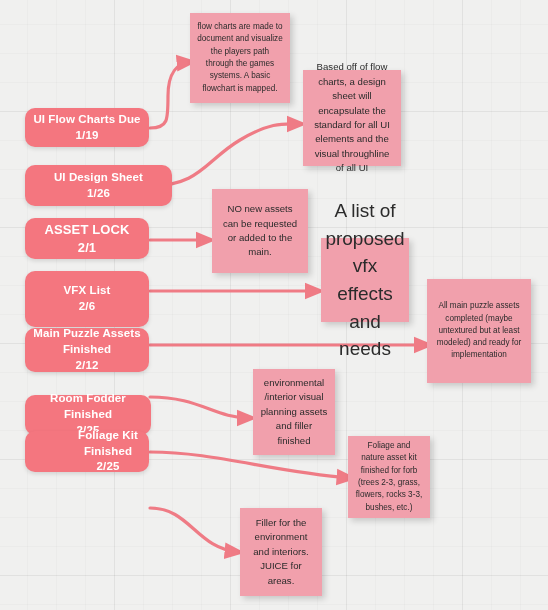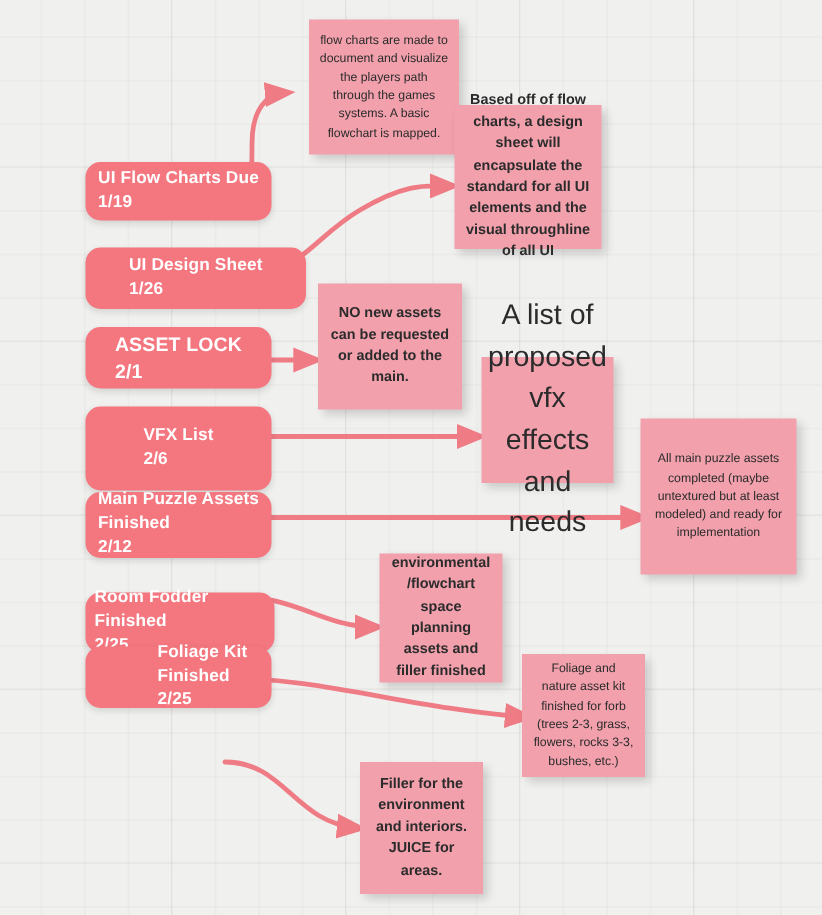--- a/index.html
+++ b/index.html
@@ -29,48 +29,47 @@
 
   .card{
     position:absolute;
     box-sizing:border-box;
     background:#f4767f;
     border-radius:10px;
     color:#ffffff;
     display:flex;
     align-items:center;
     justify-content:center;
-    text-align:left;
+    text-align:center;
     font-weight:bold;
     font-size:11.5px;
     line-height:1.38;
     letter-spacing:.1px;
     padding:4px 6px;
     box-shadow:0 2px 4px rgba(0,0,0,0.12);
-    margin-left:32px;
   }
   .card span{display:block;white-space:pre-line;}
 
   .note{
     position:absolute;
     box-sizing:border-box;
     background:#f1a0ac;
     color:#2b2b2b;
     display:flex;
     align-items:center;
     justify-content:center;
     text-align:center;
     font-size:8.2px;
     line-height:1.5;
     padding:6px 7px;
     box-shadow:3px 3px 6px rgba(0,0,0,0.17);
   }
   .note span{display:block;white-space:pre-line;}
   .note.big{font-size:19px;line-height:1.45;}
-  .note.mid{font-size:9.6px;line-height:1.5;font-weight:bold;}
+  .note.mid{font-size:9.6px;line-height:1.5;}
 </style>
 </head>
 <body>
 
 <div id="board">
 
   <svg id="arrows" viewBox="0 0 548 610">
     <defs>
       <marker id="ah" markerWidth="7" markerHeight="7" refX="4.2" refY="3" orient="auto">
         <path d="M0,0.4 L6.4,3 L0,5.6 Z" fill="#ef7b85"></path>
@@ -118,42 +117,42 @@
     <span>Room Fodder Finished
 2/25</span>
   </div>
 
   <div class="card" style="left:25px;top:431px;width:124px;height:41px;padding-left:48px;">
     <span>Foliage Kit Finished
 2/25</span>
   </div>
 
 
-  <div class="note" style="left:190px;top:13px;width:100px;height:90px;margin-left:16px;">
+  <div class="note" style="left:190px;top:13px;width:100px;height:90px;">
     <span>flow charts are made to document and visualize the players path through the games systems. A basic flowchart is mapped.</span>
   </div>
 
   <div class="note mid" style="left:303px;top:70px;width:98px;height:96px;">
     <span>Based off of flow charts, a design sheet will encapsulate the standard for all UI elements and the visual throughline of all UI</span>
   </div>
 
   <div class="note mid" style="left:212px;top:189px;width:96px;height:84px;">
     <span>NO new assets can be requested or added to the main.</span>
   </div>
 
   <div class="note big" style="left:321px;top:238px;width:88px;height:84px;">
     <span>A list of proposed vfx effects and needs</span>
   </div>
 
   <div class="note" style="left:427px;top:279px;width:104px;height:104px;">
     <span>All main puzzle assets completed (maybe untextured but at least modeled) and ready for implementation</span>
   </div>
 
   <div class="note mid" style="left:253px;top:369px;width:82px;height:86px;">
-    <span>environmental /flowchart space planning assets and filler finished</span>
+    <span>environmental /interior visual planning assets and filler finished</span>
   </div>
 
   <div class="note" style="left:348px;top:436px;width:82px;height:82px;">
     <span>Foliage and nature asset kit finished for forb (trees 2-3, grass, flowers, rocks 3-3, bushes, etc.)</span>
   </div>
 
   <div class="note mid" style="left:240px;top:508px;width:82px;height:88px;">
     <span>Filler for the environment and interiors. JUICE for areas.</span>
   </div>
 

